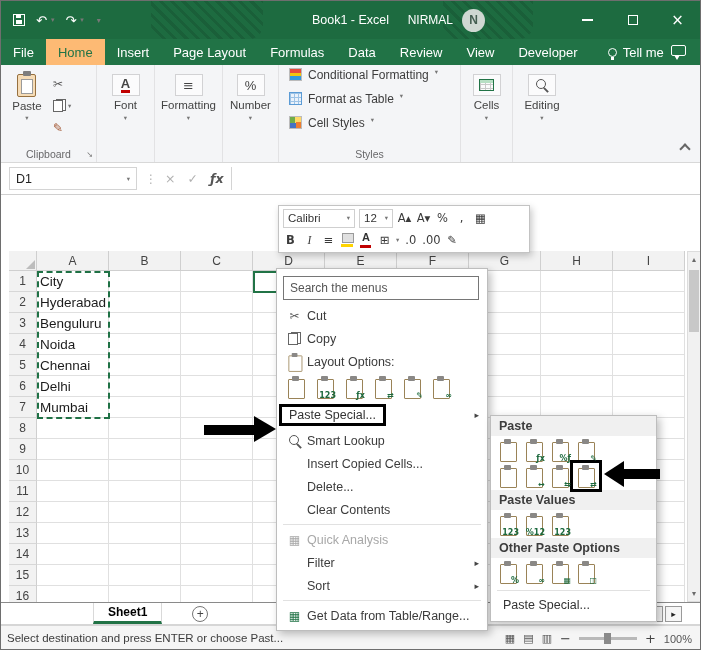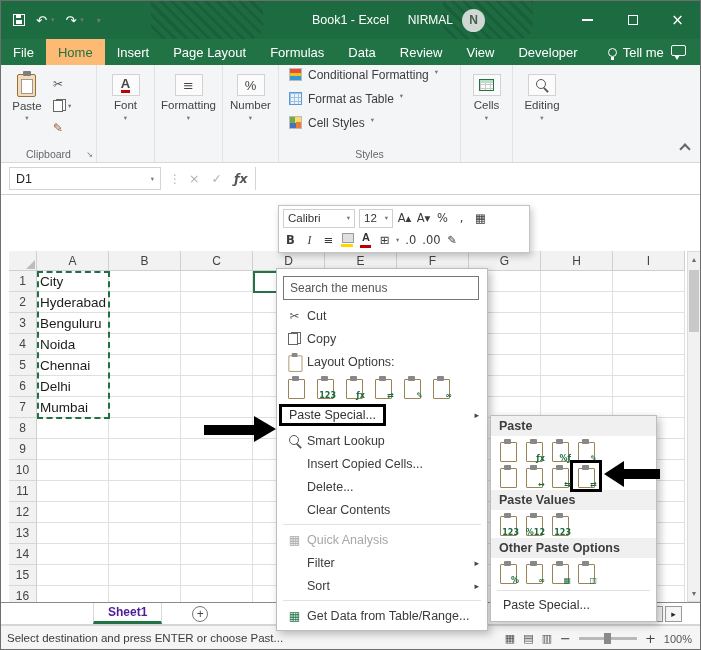--- a/index.html
+++ b/index.html
@@ -60,21 +60,21 @@
 .ic-ft{width:13px;height:13px;border:1px solid #5b9bd5;background-color:#eaf2fb;background-image:linear-gradient(#9dc3e6 1px,transparent 1px),linear-gradient(90deg,#9dc3e6 1px,transparent 1px);background-size:4px 4px;flex:0 0 auto}
 .ic-cs{width:13px;height:13px;background:conic-gradient(#ffd966 0 25%,#ed7d31 25% 50%,#4472c4 50% 75%,#70ad47 75%);border:1px solid #bbb;flex:0 0 auto}
 .ic-cells{width:15px;height:12px;border:1px solid #217346;background-image:linear-gradient(#b7dfc4 0 3px,transparent 3px),linear-gradient(#c9c9c9 1px,transparent 1px),linear-gradient(90deg,#c9c9c9 1px,transparent 1px);background-size:100% 100%,100% 4px,5px 100%;display:inline-block}
 .ic-mag{position:relative;width:14px;height:14px;display:inline-block}
 .ic-mag::before{content:"";position:absolute;left:1px;top:1px;width:8px;height:8px;border:1.5px solid #555;border-radius:50%}
 .ic-mag::after{content:"";position:absolute;right:0;bottom:1px;width:6px;height:2px;background:#555;transform:rotate(45deg)}
 .rib-collapse{position:absolute;right:11px;bottom:9px;width:8px;height:8px;border-top:2px solid #666;border-right:2px solid #666;transform:rotate(-45deg)}
 
 
 .frow{position:absolute;left:0;top:162px;width:100%;height:32px;background:#fff;border-bottom:1px solid #d0d0d0;display:flex;align-items:center;padding:0 8px;gap:8px}
-.namebox{width:152px;height:23px;border:1px solid #d4d4d4;display:flex;align-items:center;justify-content:space-between;padding:0 6px;font-size:12.5px;color:#222}
+.namebox{width:128px;height:23px;border:1px solid #d4d4d4;display:flex;align-items:center;justify-content:space-between;padding:0 6px;font-size:12.5px;color:#222}
 .vdots{color:#b5b5b5;font-size:12px}
 .fbtns{display:flex;align-items:center;gap:12px;font-size:12.5px;color:#b0b0b0}
 .fx{color:#555;font-style:italic;font-weight:bold}
 .fbar{flex:1;height:23px;border-left:1px solid #d4d4d4;display:flex;align-items:center;padding-left:8px;font-size:12.5px;color:#222}
 
 
 .workspace{position:absolute;left:0;top:194px;width:100%;height:407px;background:#fff;overflow:hidden}
 .grid{position:absolute;left:8px;top:56px}
 .g-hrow{display:flex;height:20px}
 .corner{width:28px;background:#f2f2f2;border-right:1px solid #cfcfcf;border-bottom:1px solid #cfcfcf;position:relative}
@@ -134,21 +134,21 @@
 .na-head{position:absolute;width:0;height:0}
 #arrow-paste-special{left:203px;top:415px;width:72px;height:27px}
 #arrow-paste-special .na-shaft{left:0;top:9px;width:50px;height:10px}
 #arrow-paste-special .na-head{left:50px;top:0;border-left:22px solid #000;border-top:13px solid transparent;border-bottom:13px solid transparent}
 #arrow-transpose{left:603px;top:460px;width:56px;height:26px}
 #arrow-transpose .na-head{left:0;top:0;border-right:20px solid #000;border-top:13px solid transparent;border-bottom:13px solid transparent}
 #arrow-transpose .na-shaft{left:20px;top:8px;width:36px;height:10px}
 
 
 .sheetbar{position:absolute;left:0;top:601px;width:100%;height:23px;background:#fff;border-top:1px solid #8a8a8a;border-bottom:1px solid #d6d6d6;display:flex;align-items:stretch}
-.stab{margin-left:92px;padding:0 14px;display:flex;align-items:center;font-size:12px;font-weight:bold;color:#4c1d95;border-bottom:3px solid var(--green);border-left:1px solid #d9d9d9;border-right:1px solid #d9d9d9}
+.stab{margin-left:92px;padding:0 14px;display:flex;align-items:center;font-size:12px;font-weight:bold;color:#000000;border-bottom:3px solid var(--green);border-left:1px solid #d9d9d9;border-right:1px solid #d9d9d9}
 .addsheet{width:16px;height:16px;border:1px solid #767676;border-radius:50%;align-self:center;margin-left:30px;display:flex;align-items:center;justify-content:center;font-size:12px;color:#444;line-height:10px}
 .sheet-nav{position:absolute;right:18px;top:3px;display:flex;gap:2px}
 .snbtn{width:17px;height:16px;border:1px solid #9a9a9a;background:#f6f6f6;display:flex;align-items:center;justify-content:center;font-size:9px;color:#222;font-family:"DejaVu Sans",sans-serif}
 
 
 .statusbar{position:absolute;left:0;top:624px;width:100%;height:26px;background:#f5f5f5;border-top:1px solid #d6d6d6}
 .sb-msg{font-size:11.5px;color:#3c3c3c;padding-left:6px;line-height:25px;white-space:nowrap}
 .sb-right{position:absolute;right:8px;top:0;height:100%;display:flex;align-items:center;gap:8px;font-size:11px;color:#555;background:#f5f5f5;padding-left:6px}
 .zoom-track{width:58px;height:3px;background:#b9b9b9;position:relative}
 .zoom-thumb{position:absolute;left:25px;top:-4px;width:7px;height:11px;background:#8a8a8a}

